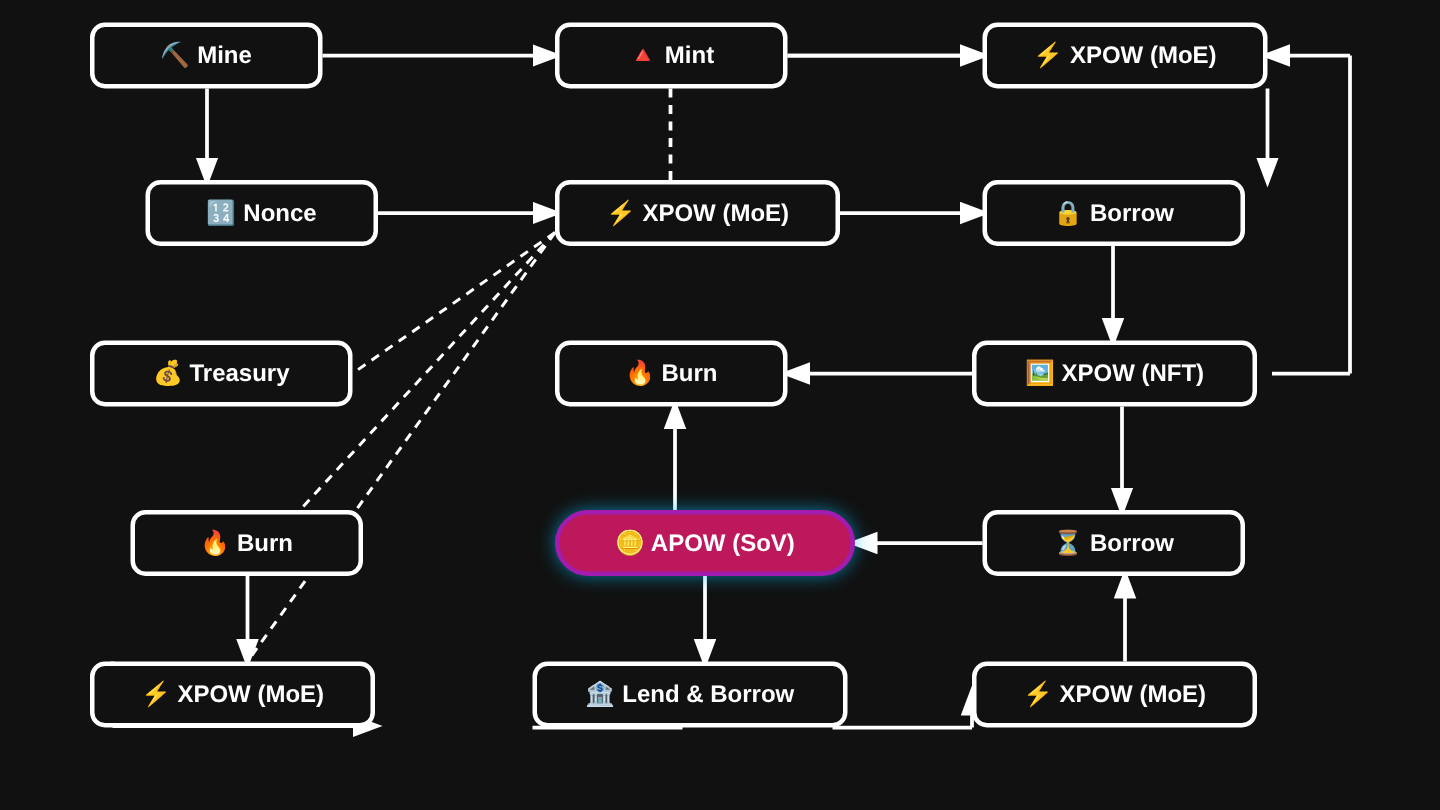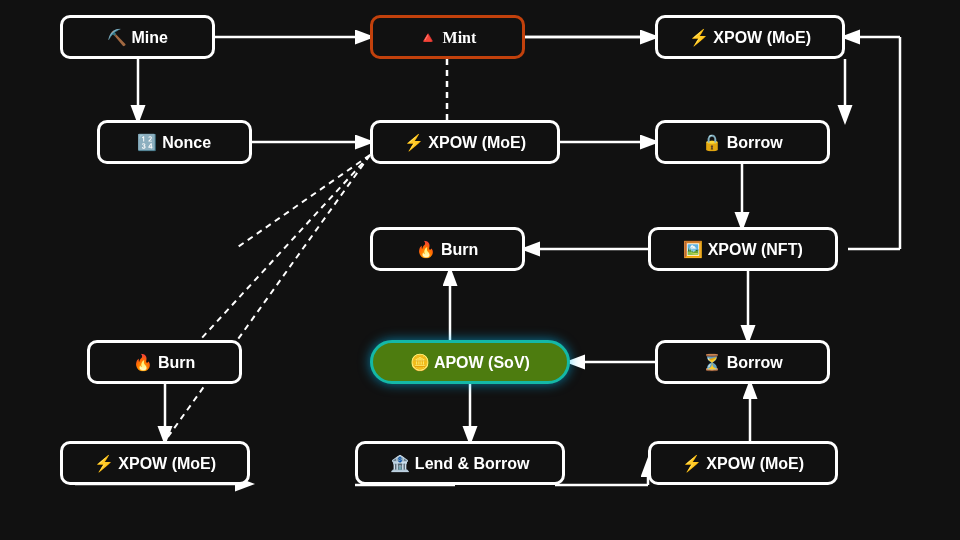--- a/index.html
+++ b/index.html
@@ -34,28 +34,27 @@
       font-weight: 900;
       font-size: 16px;
       display: flex;
       align-items: center;
       justify-content: center;
       white-space: nowrap;
       padding: 0 2px;
       height: 44px;
     }
     .node.apow {
-      border: 3px solid #14b8a6;
+      border: 3px solid #a21caf;
       box-shadow: 0 0 12px #00bfff99;
-      background: #4d7c0f;
+      background: #be185d;
       border-radius: 22px;
     }
     .node.mint {
-      border: 3px solid #c2410c;
-      font-family: Liberation Serif, serif;
+      border: 3px solid #ffffff;
     }
   </style>
 </head>
 <body>
 
 <div class="diagram">
   <svg class="arrows-svg">
     <defs>
       <marker id="arr" markerWidth="8" markerHeight="8" refX="6" refY="3" orient="auto">
         <path d="M0,0 L0,6 L8,3 z" fill="white"></path>
@@ -131,20 +130,23 @@
   </div>
 
   <div class="node" style="left:370px; top:120px; width:190px;">
     <span>⚡ XPOW (MoE)</span>
   </div>
 
   <div class="node" style="left:655px; top:120px; width:175px;">
     <span>🔒 Borrow</span>
   </div>
 
+  <div class="node" style="left:60px; top:227px; width:175px;">
+    <span>💰 Treasury</span>
+  </div>
 
   <div class="node" style="left:370px; top:227px; width:155px;">
     <span>🔥 Burn</span>
   </div>
 
   <div class="node" style="left:648px; top:227px; width:190px;">
     <span>🖼️ XPOW (NFT)</span>
   </div>
 
   <div class="node" style="left:87px; top:340px; width:155px;">

